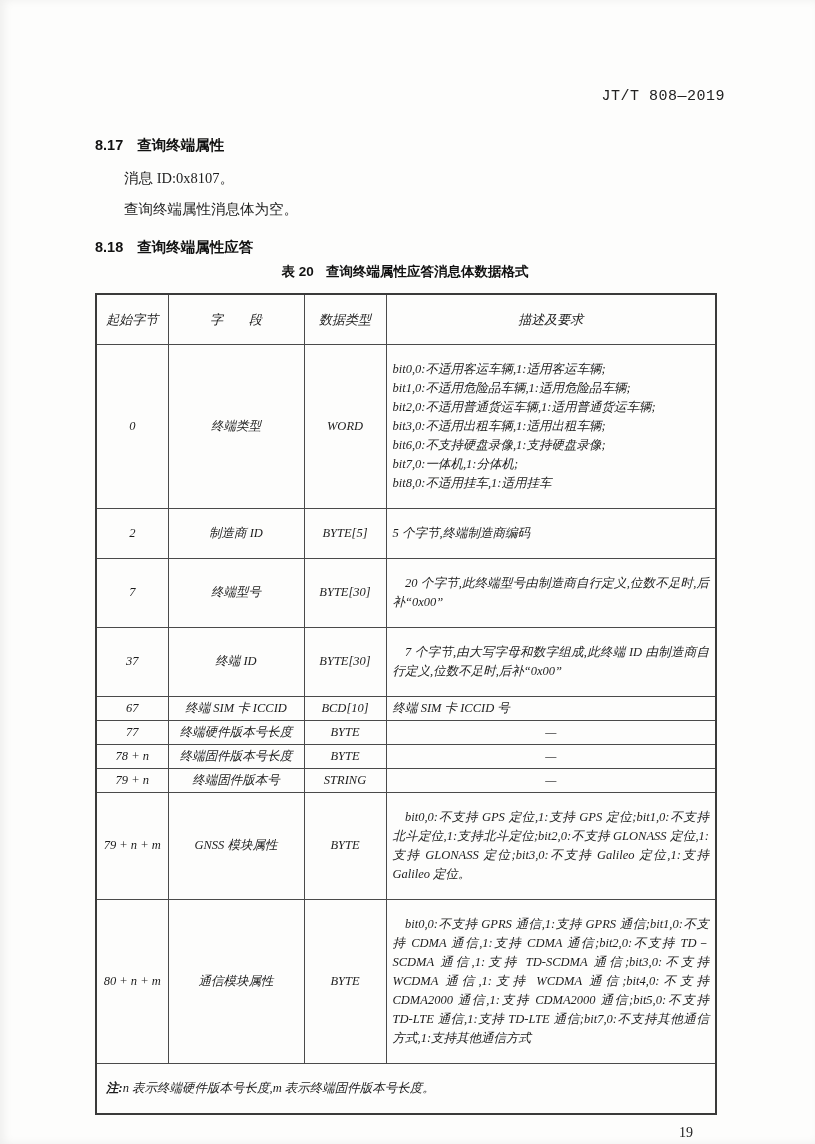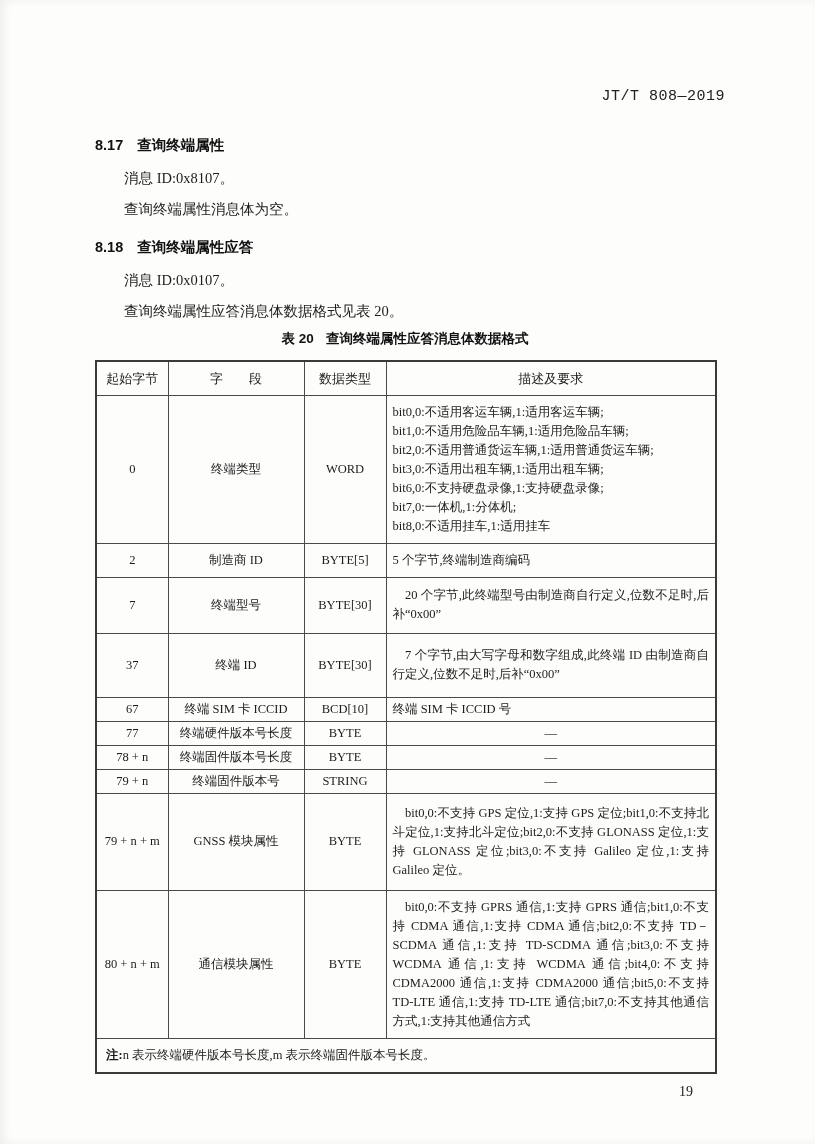--- a/index.html
+++ b/index.html
@@ -65,22 +65,23 @@
     color: #1c1c1c;
     border: 2px solid #3a3a3a;
   }
   table.data-table col.c1 { width: 72px; }
   table.data-table col.c2 { width: 136px; }
   table.data-table col.c3 { width: 82px; }
   table.data-table col.c4 { width: 330px; }
   table.data-table th, table.data-table td {
     border: 1px solid #4a4a4a;
     vertical-align: middle;
-    padding: 7px 6px;
+    padding: 15px 6px;
     line-height: 19px;
+    font-style: italic;
   }
   table.data-table th {
     font-weight: normal;
     text-align: center;
     height: 30px;
     font-size: 13px;
   }
   td.cell-center { text-align: center; }
   td.desc-lines { white-space: pre-line; text-align: left; padding-left: 9px; }
   td.desc-just { text-align: justify; text-indent: 1em; padding-left: 9px; padding-right: 9px; }
@@ -116,24 +117,20 @@
       <span class="sec-num">8.17</span><span>查询终端属性</span>
     </div>
     <div class="para-group">
       <div class="para">消息 ID:0x8107。</div>
       <div class="para">查询终端属性消息体为空。</div>
     </div>
 
     <div class="section-heading heading-818">
       <span class="sec-num">8.18</span><span>查询终端属性应答</span>
     </div>
-    <div class="para-group">
-      <div class="para">消息 ID:0x0107。</div>
-      <div class="para">查询终端属性应答消息体数据格式见表 20。</div>
-    </div>
 
     <div class="table-caption">
       <span class="cap-label">表 20</span><span>查询终端属性应答消息体数据格式</span>
     </div>
 
     <table class="data-table">
       <colgroup>
           <col class="c1">
           <col class="c2">
           <col class="c3">

